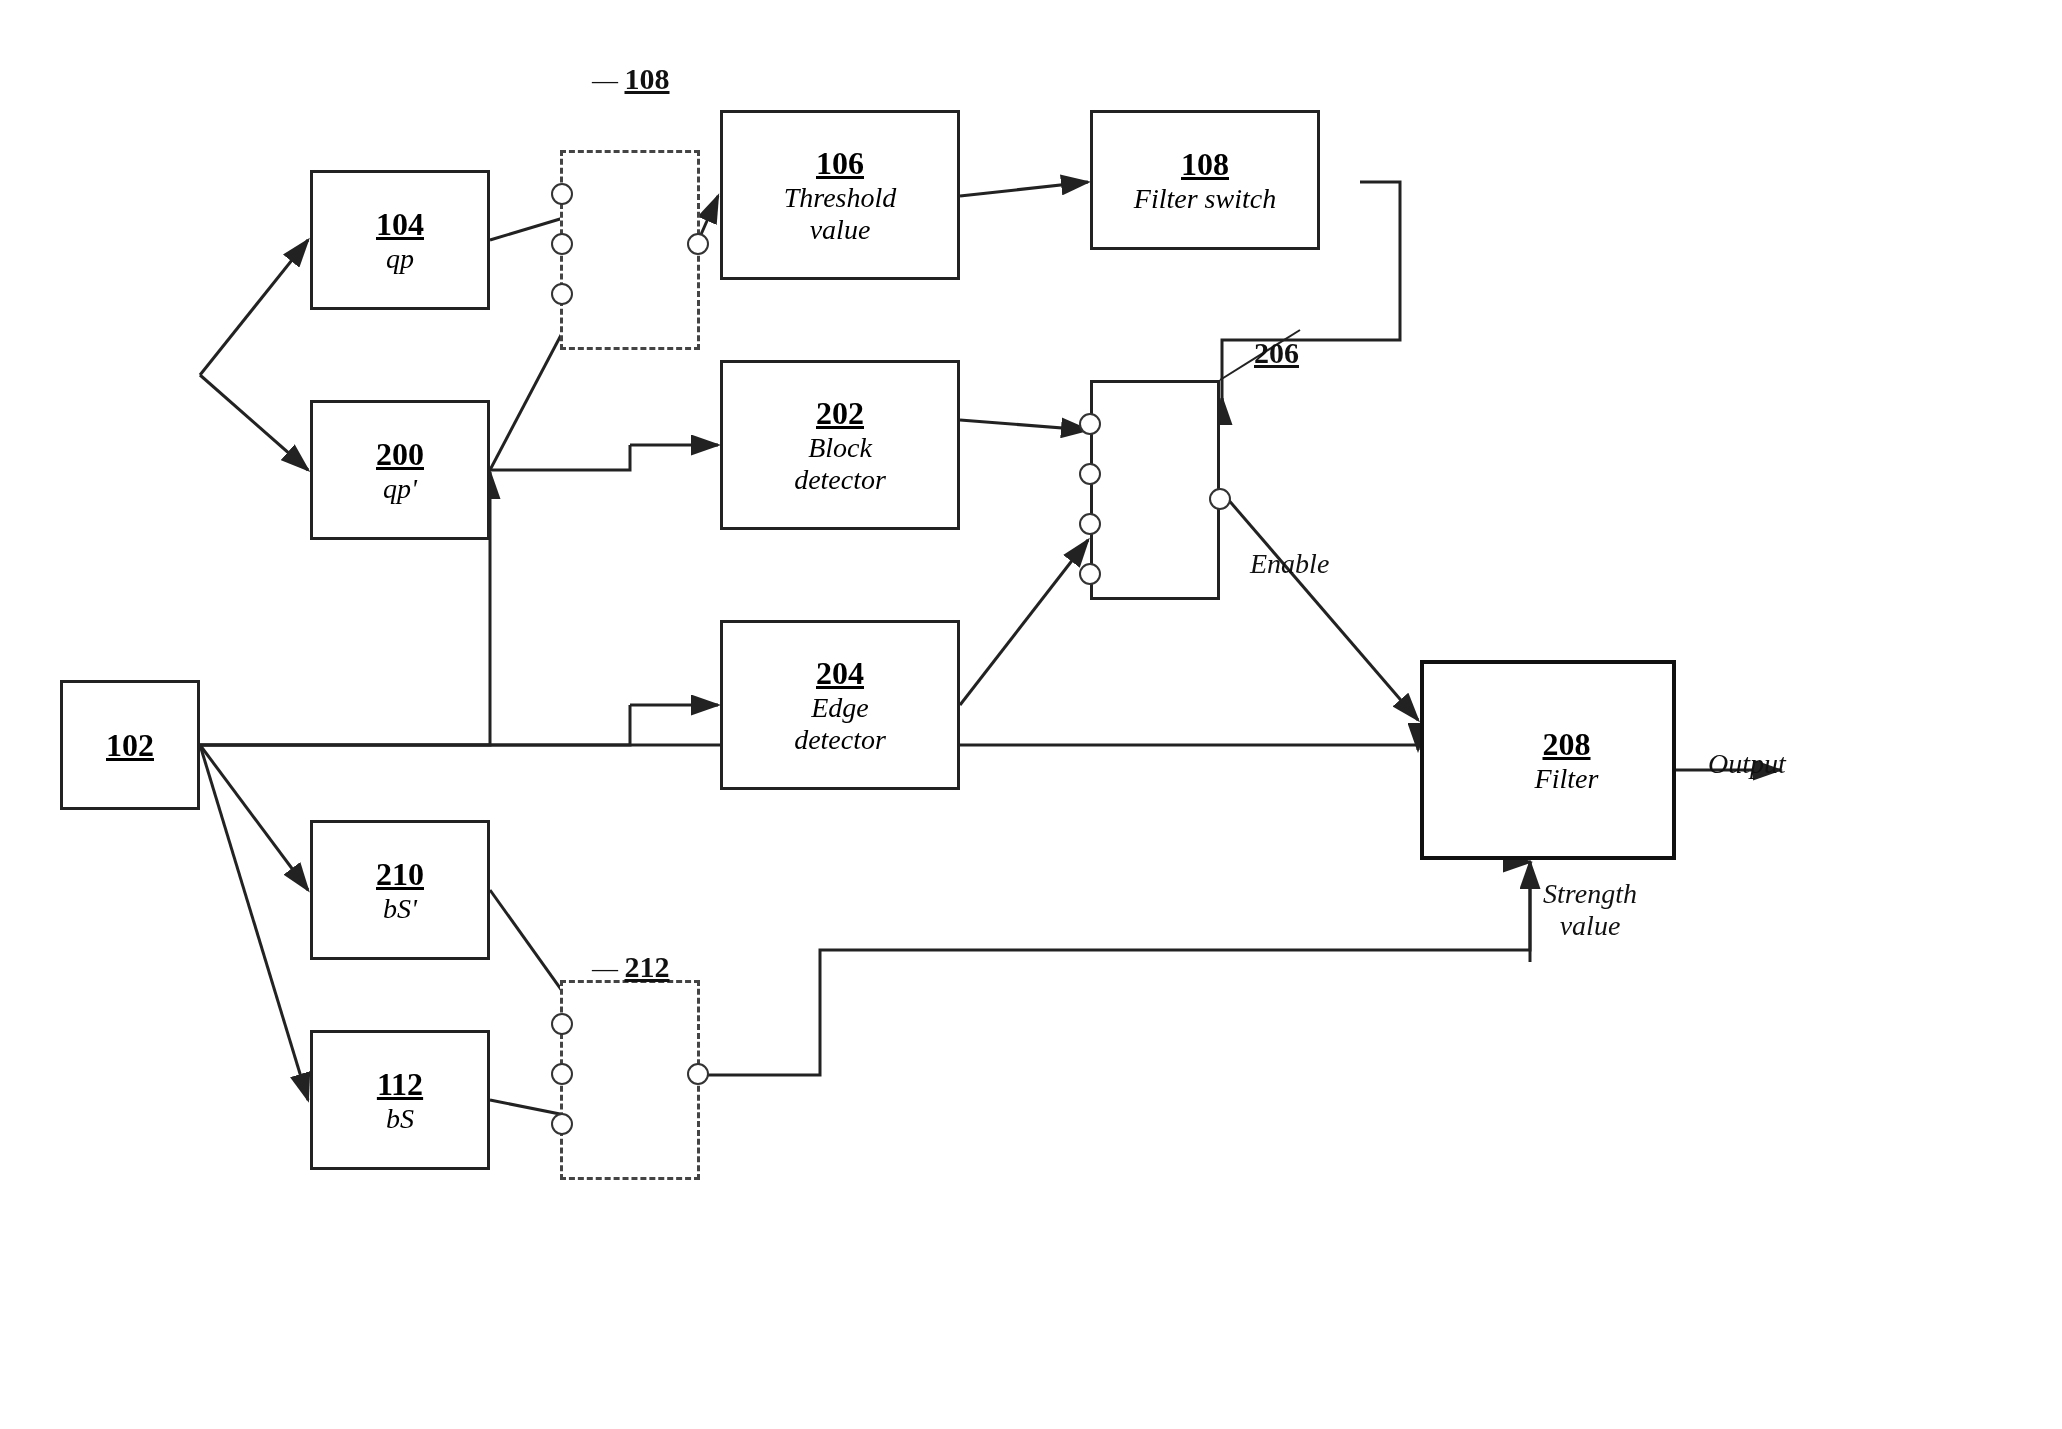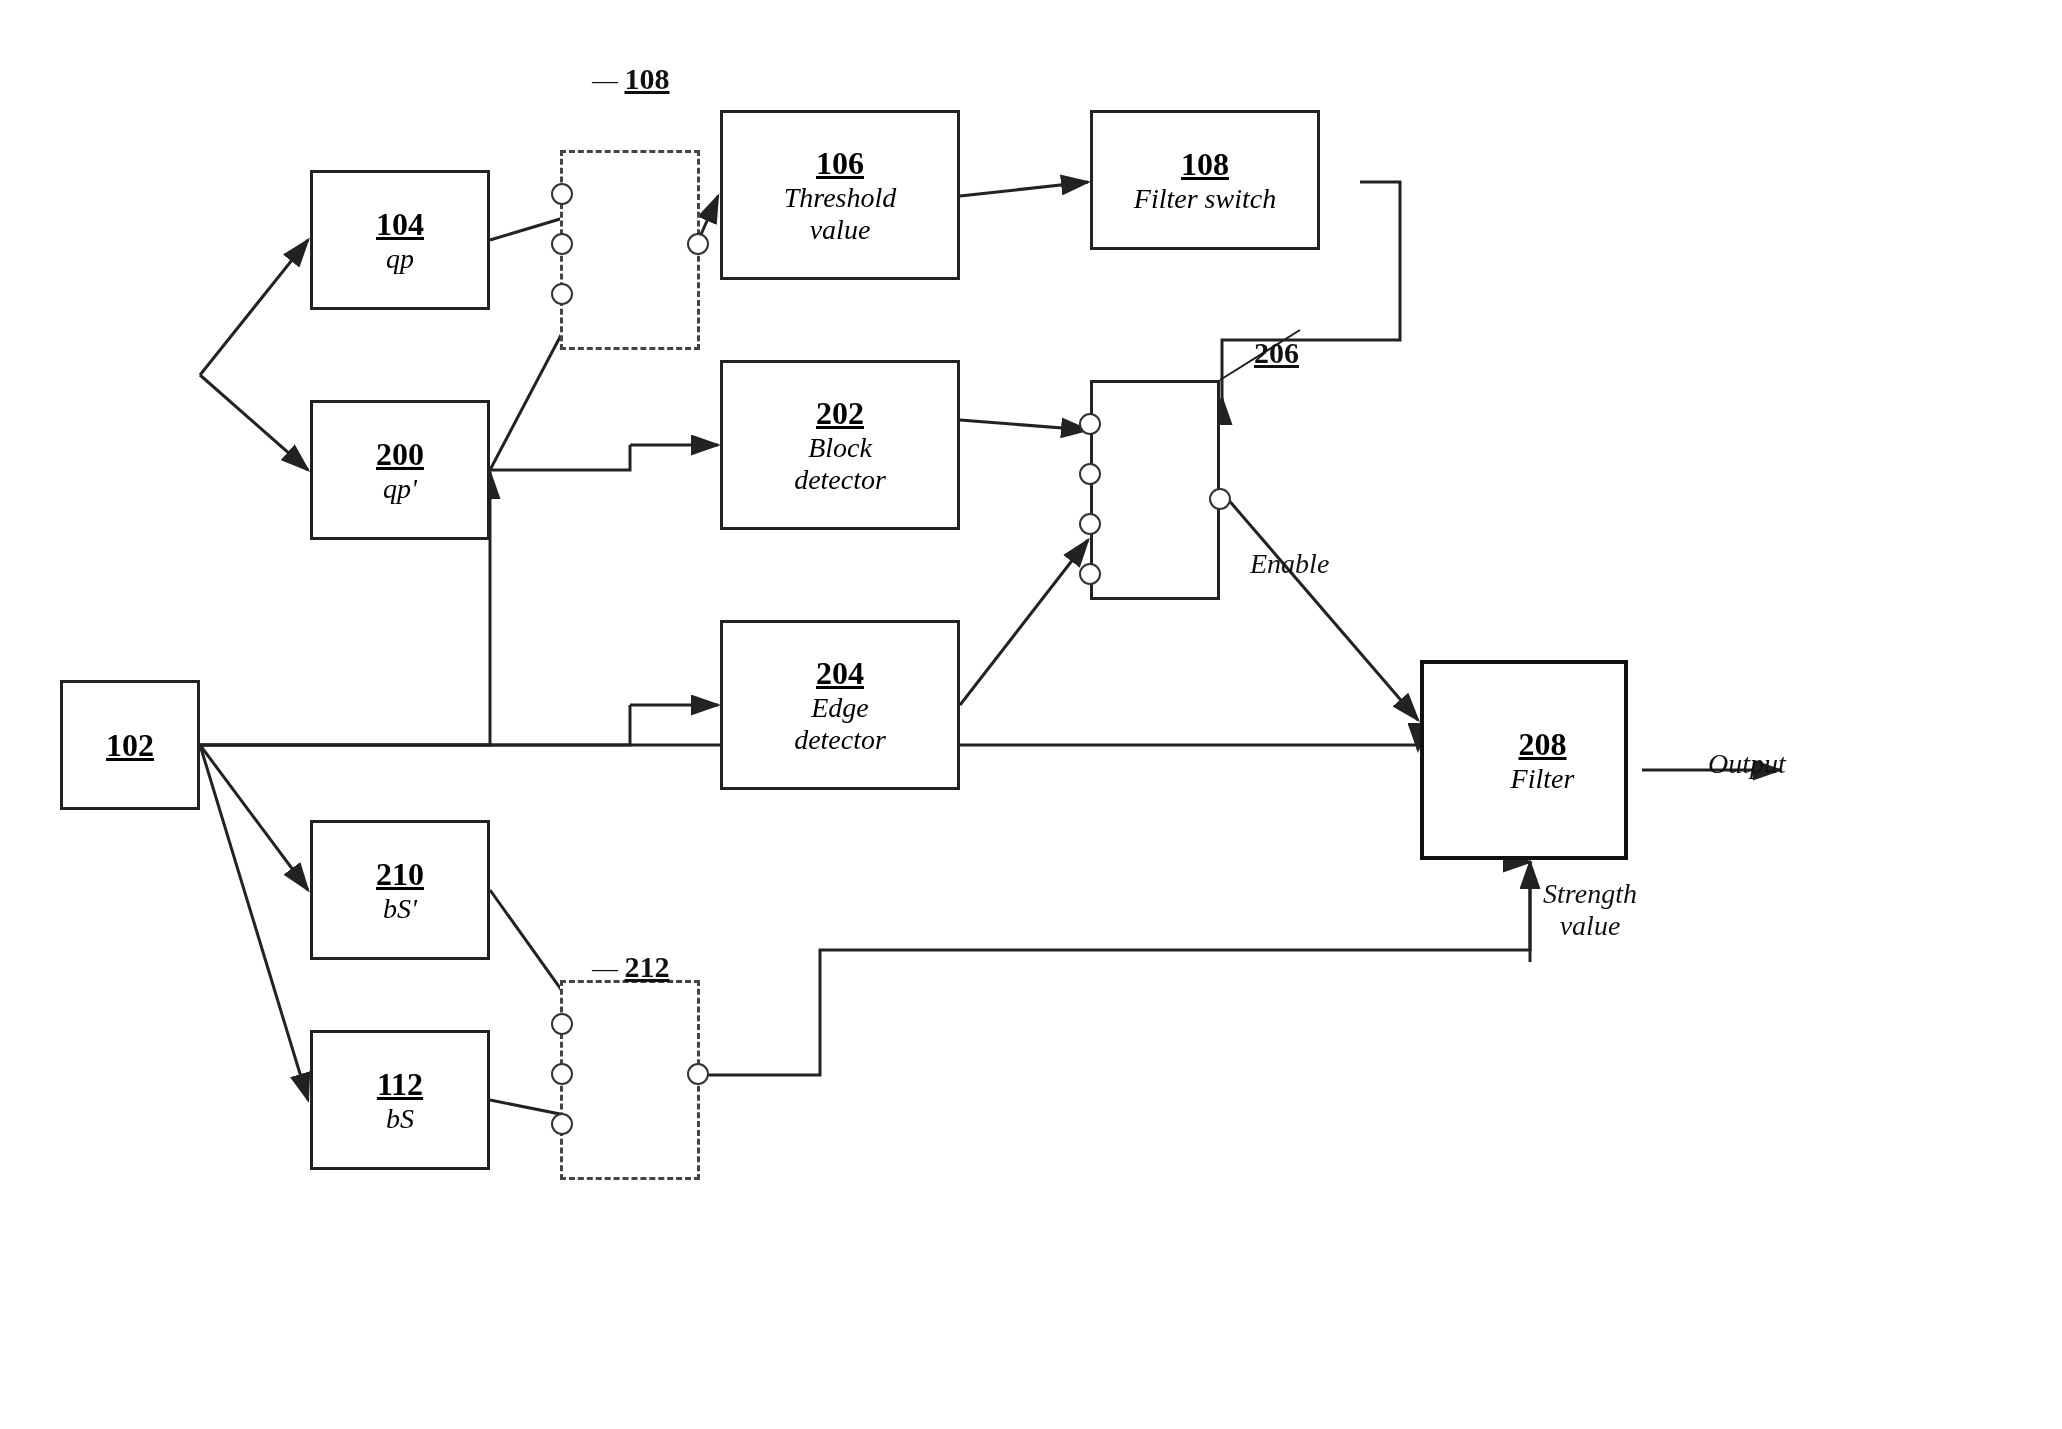--- a/index.html
+++ b/index.html
@@ -205,21 +205,21 @@
 
   <div class="block-dashed" style="left:560px; top:980px; width:140px; height:200px;">
 
     <div style="position:absolute; left:-12px; top:30px; width:22px; height:22px; border:2.5px solid #333; border-radius:50%; background:#fff;"></div>
     <div style="position:absolute; left:-12px; top:80px; width:22px; height:22px; border:2.5px solid #333; border-radius:50%; background:#fff;"></div>
     <div style="position:absolute; left:-12px; top:130px; width:22px; height:22px; border:2.5px solid #333; border-radius:50%; background:#fff;"></div>
 
     <div style="position:absolute; right:-12px; top:80px; width:22px; height:22px; border:2.5px solid #333; border-radius:50%; background:#fff;"></div>
   </div>
 
-  <div class="block-bold" style="left:1420px; top:660px; width:208px; height:200px;padding-left:37px;">
+  <div class="block-bold" style="left:1420px; top:660px; width:256px; height:200px;padding-left:37px;">
     <span class="block-title">208</span>
     <span class="block-sub">Filter</span>
   </div>
 
   <div class="label-text" style="left:592px; top:62px; font-size:30px;">
     <span style="font-size:26px;">— </span><span style="font-weight:bold; text-decoration:underline;">108</span>
   </div>
 
   <div class="label-text" style="left:592px; top:950px; font-size:30px;">
     <span style="font-size:26px;">— </span><span style="font-weight:bold; text-decoration:underline;">212</span>

